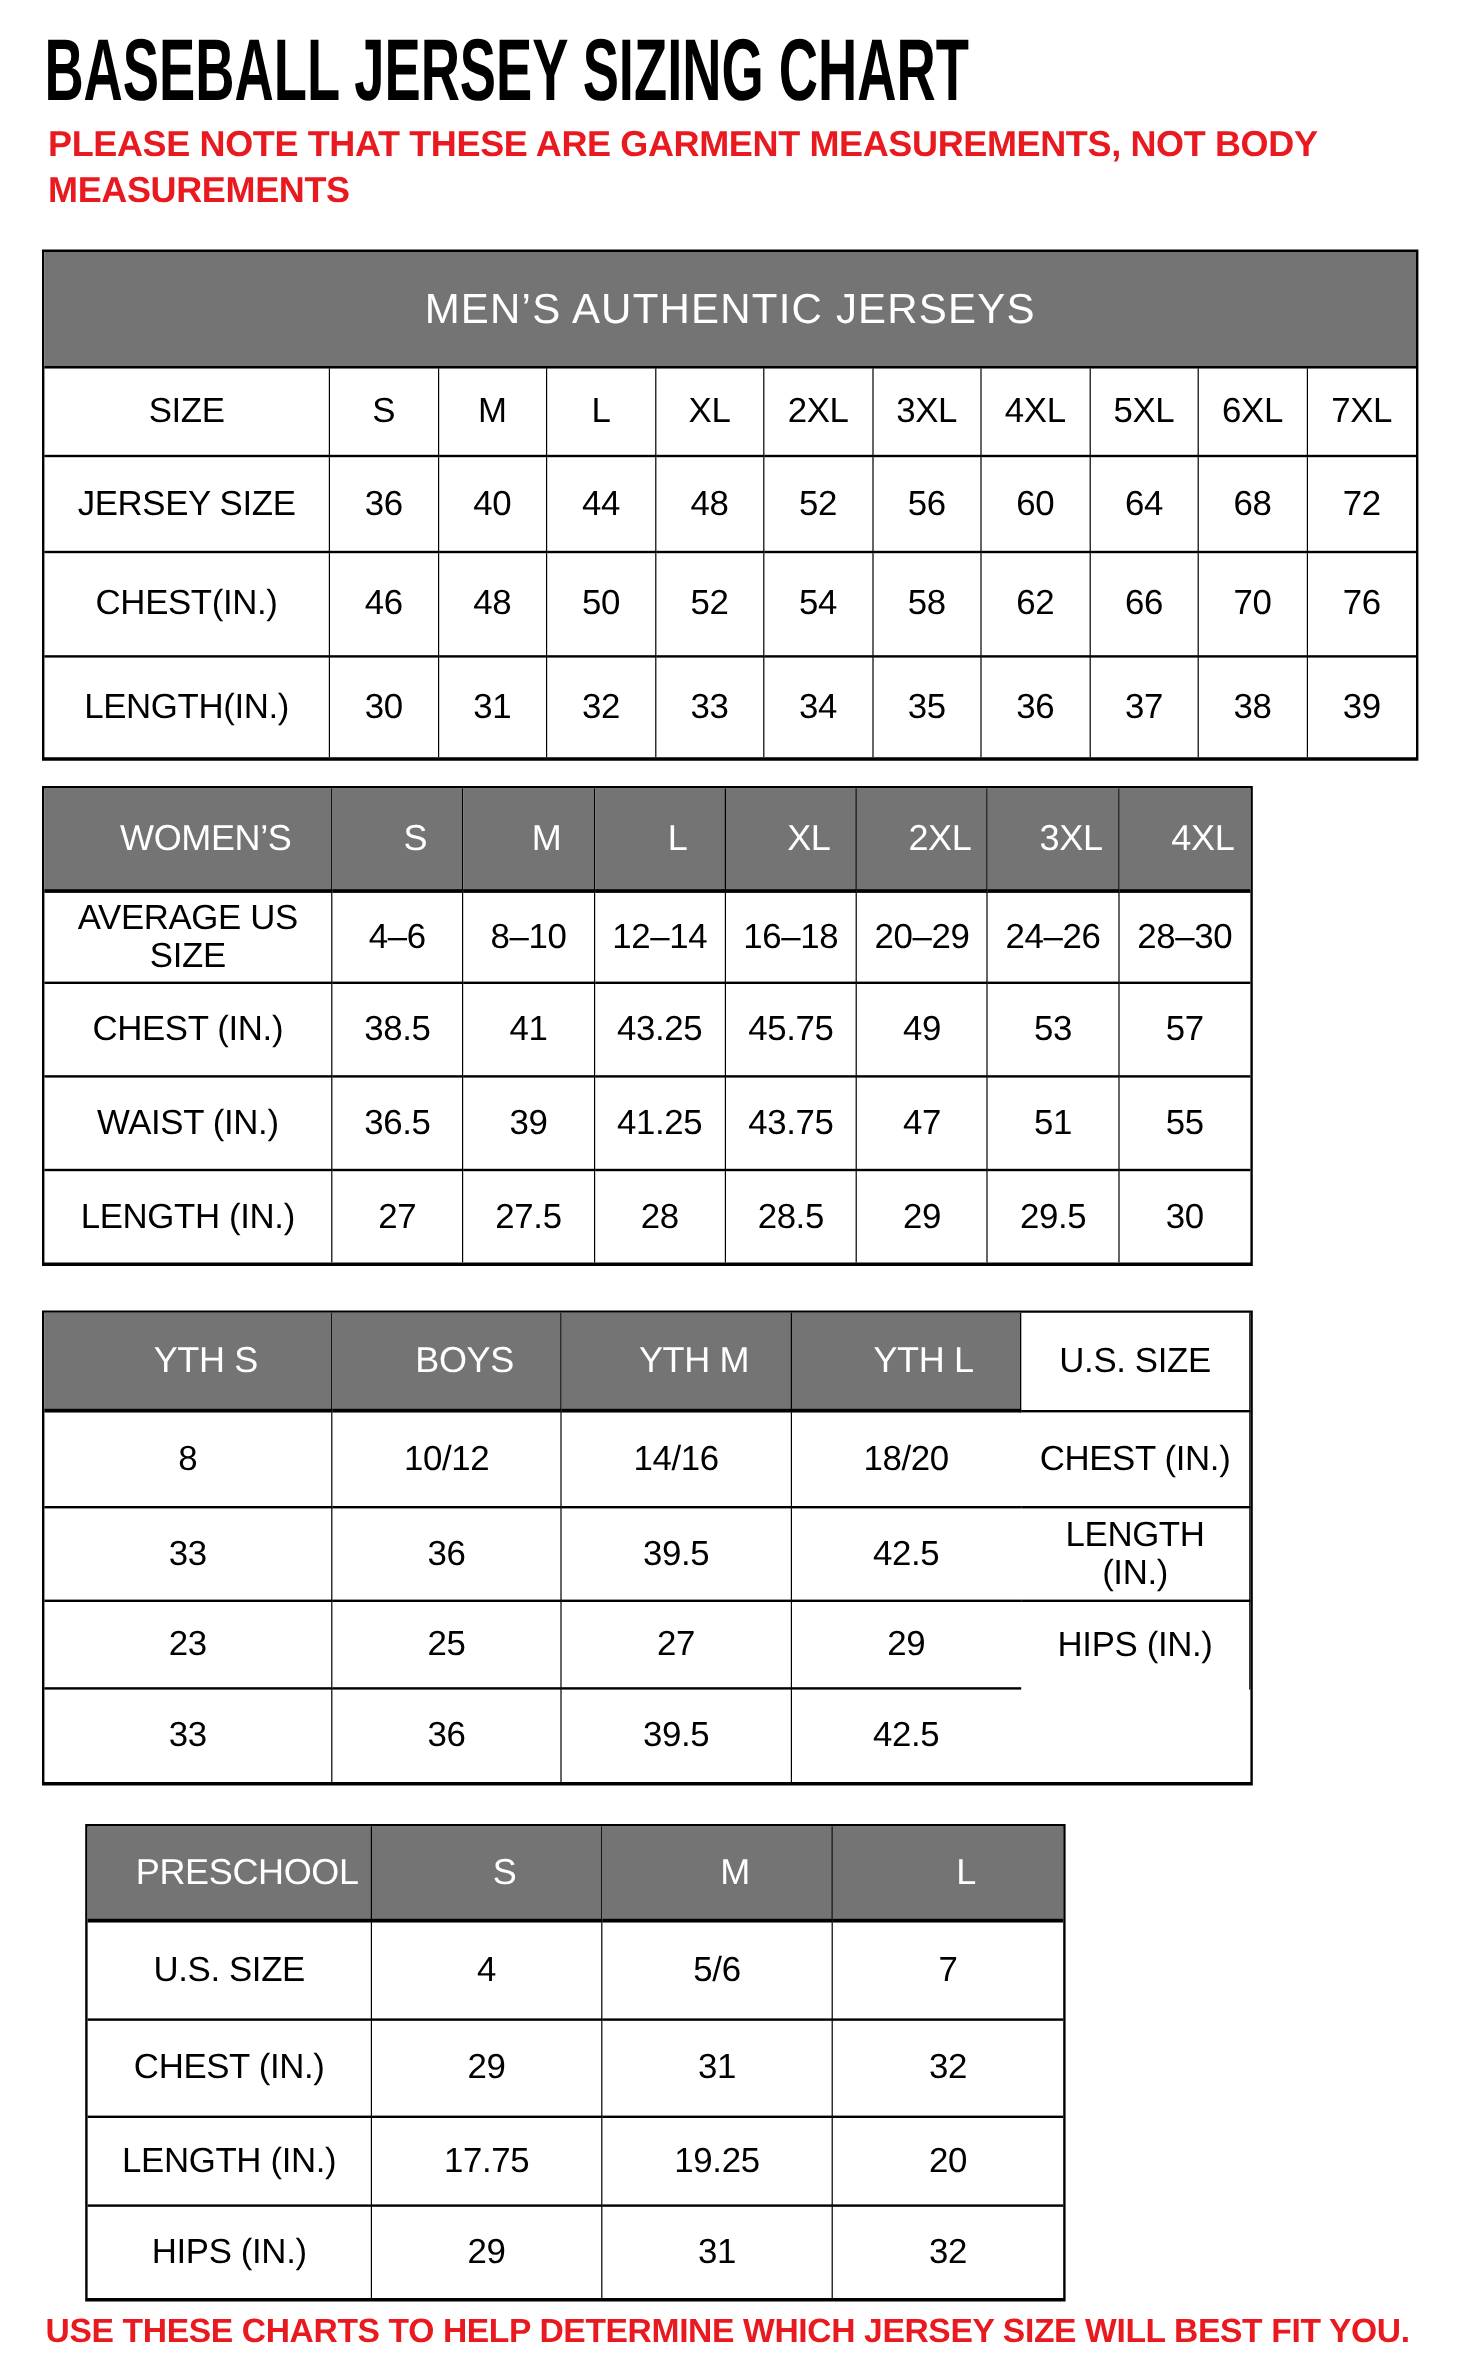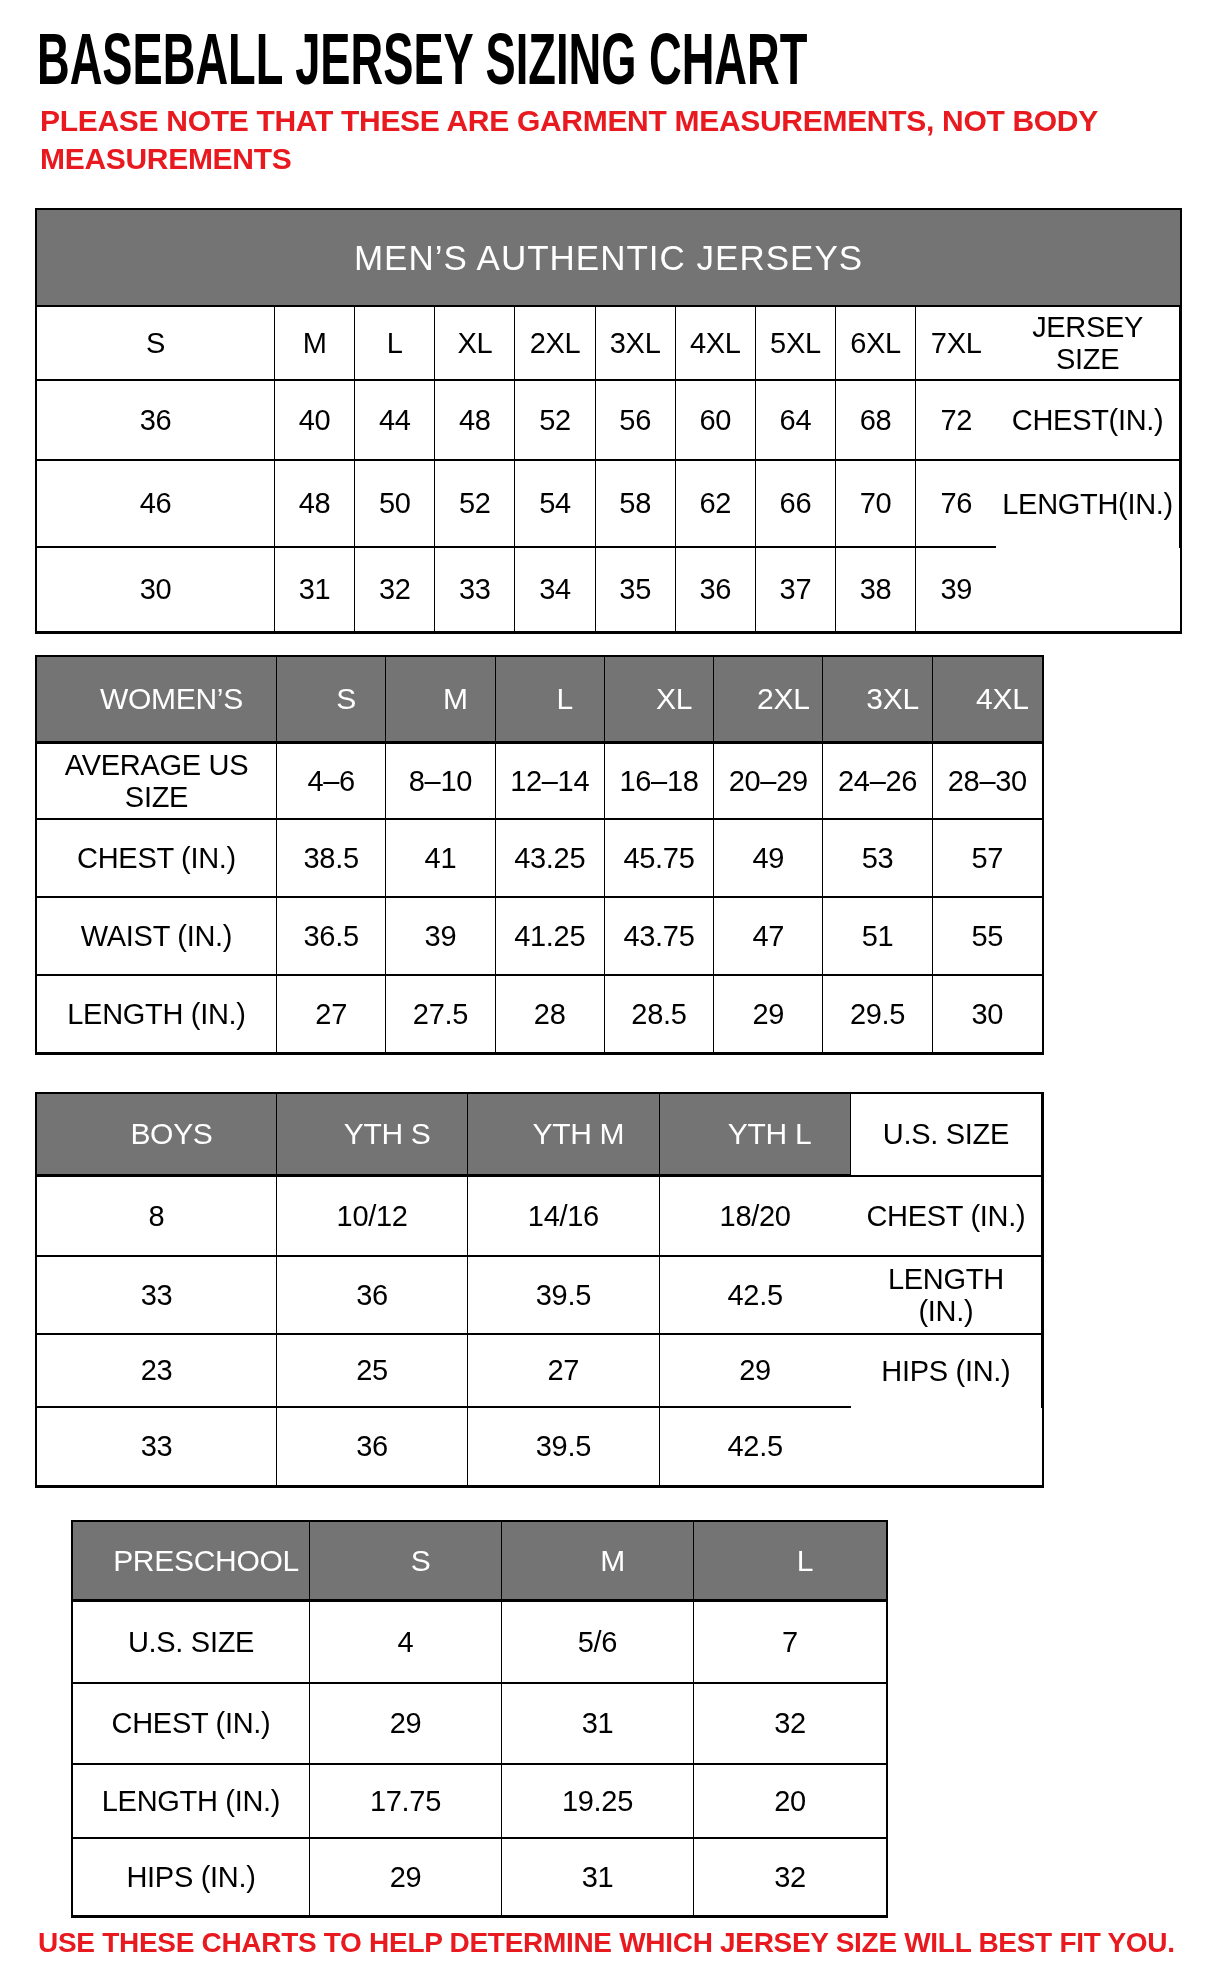--- a/index.html
+++ b/index.html
@@ -83,20 +83,21 @@
 <body>
 
 <div id="page">
 
   <div class="title">BASEBALL JERSEY SIZING CHART</div>
 
   <div class="note">PLEASE NOTE THAT THESE ARE GARMENT MEASUREMENTS, NOT BODY MEASUREMENTS</div>
 
   <div class="sizing-table t-mens">
       <div class="banner">MEN’S AUTHENTIC JERSEYS</div>
+      <div class="cell">SIZE</div>
       <div class="cell">S</div>
       <div class="cell">M</div>
       <div class="cell">L</div>
       <div class="cell">XL</div>
       <div class="cell">2XL</div>
       <div class="cell">3XL</div>
       <div class="cell">4XL</div>
       <div class="cell">5XL</div>
       <div class="cell">6XL</div>
       <div class="cell lastcol">7XL</div>
@@ -172,22 +173,22 @@
       <div class="cell lastrow">27</div>
       <div class="cell lastrow">27.5</div>
       <div class="cell lastrow">28</div>
       <div class="cell lastrow">28.5</div>
       <div class="cell lastrow">29</div>
       <div class="cell lastrow">29.5</div>
       <div class="cell lastcol lastrow">30</div>
     </div>
 
   <div class="sizing-table t-boys">
+      <div class="cell head">YTH S</div>
       <div class="cell head">BOYS</div>
-      <div class="cell head">YTH S</div>
       <div class="cell head">YTH M</div>
       <div class="cell head">YTH L</div>
       <div class="cell">U.S. SIZE</div>
       <div class="cell">8</div>
       <div class="cell">10/12</div>
       <div class="cell">14/16</div>
       <div class="cell lastcol">18/20</div>
       <div class="cell">CHEST (IN.)</div>
       <div class="cell">33</div>
       <div class="cell">36</div>

